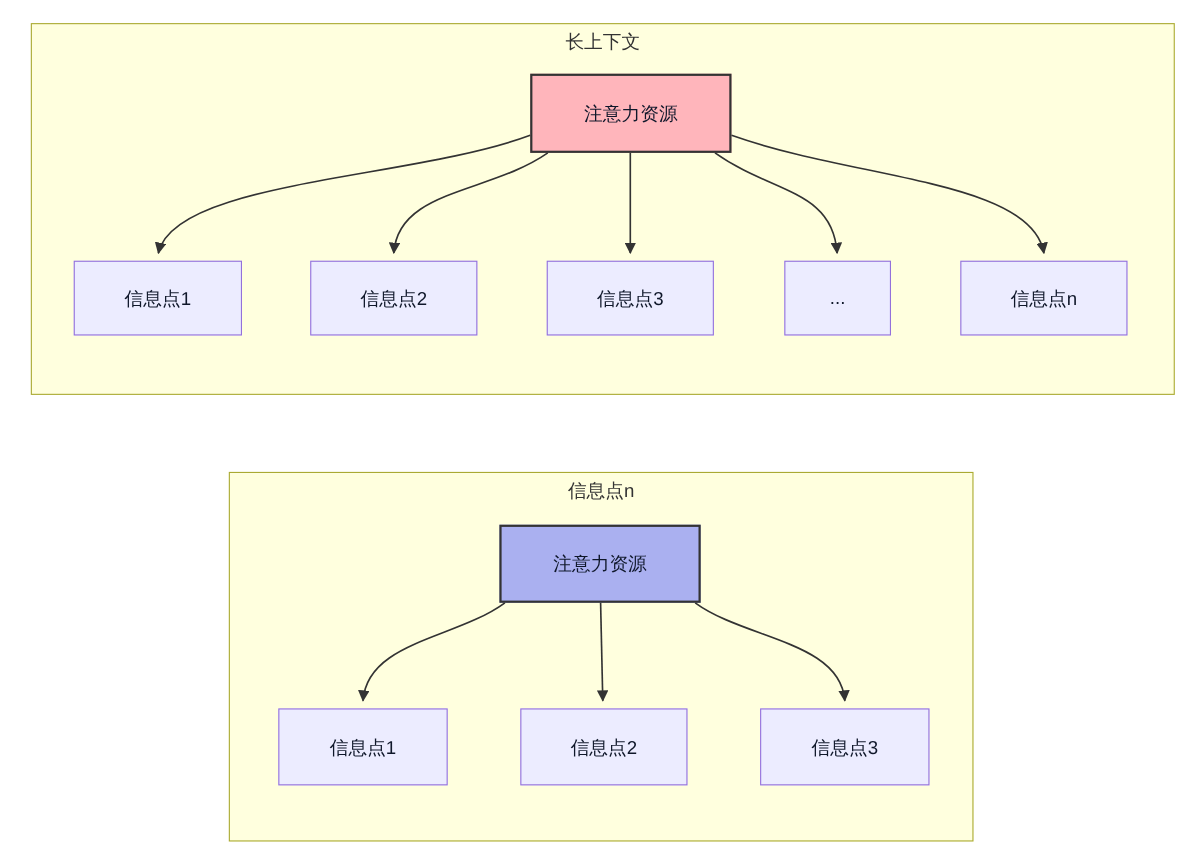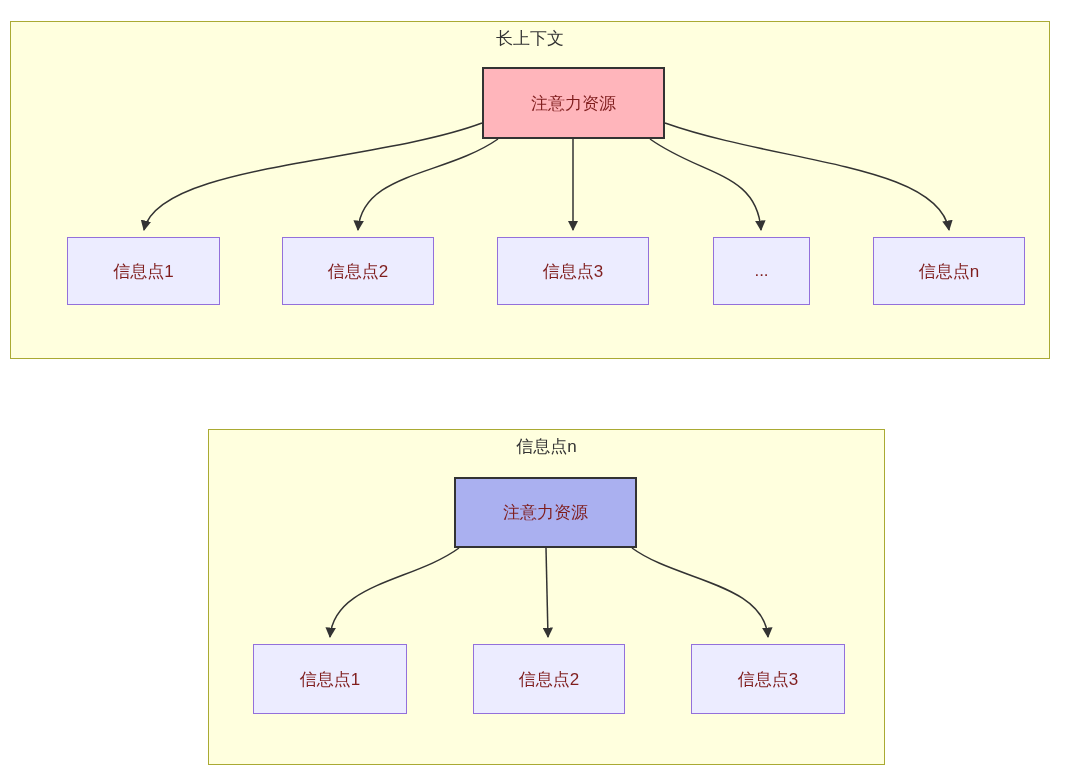--- a/index.html
+++ b/index.html
@@ -40,39 +40,39 @@
     color: #333333;
     z-index: 2;
   }
   .node {
     position: absolute;
     box-sizing: border-box;
     display: flex;
     align-items: center;
     justify-content: center;
     font-size: 17px;
-    color: #7f1d1d;
+    color: #0f172a;
     z-index: 2;
     text-align: center;
   }
   .node-source {
     background: #ffb5bb;
     border: 2px solid #333333;
   }
   .node-source-short {
     background: #aab0f0;
     border: 2px solid #333333;
   }
   .node-info {
     background: #ececff;
     border: 1.5px solid #9370db;
   }
 
   
-  .cluster-long   { left: 10px;  top: 21px;  width: 1040px; height: 338px; }
+  .cluster-long   { left: 28px;  top: 21px;  width: 1040px; height: 338px; }
   .node-a-src     { left: 482px; top: 67px;  width: 183px;  height: 72px; }
   .node-a-t0      { left: 67px;  top: 237px; width: 153px;  height: 68px; }
   .node-a-t1      { left: 282px; top: 237px; width: 152px;  height: 68px; }
   .node-a-t2      { left: 497px; top: 237px; width: 152px;  height: 68px; }
   .node-a-t3      { left: 713px; top: 237px; width: 97px;   height: 68px; }
   .node-a-t4      { left: 873px; top: 237px; width: 152px;  height: 68px; }
 
   
   .cluster-short  { left: 208px; top: 429px; width: 677px;  height: 336px; }
   .node-b-src     { left: 454px; top: 477px; width: 183px;  height: 71px; }

